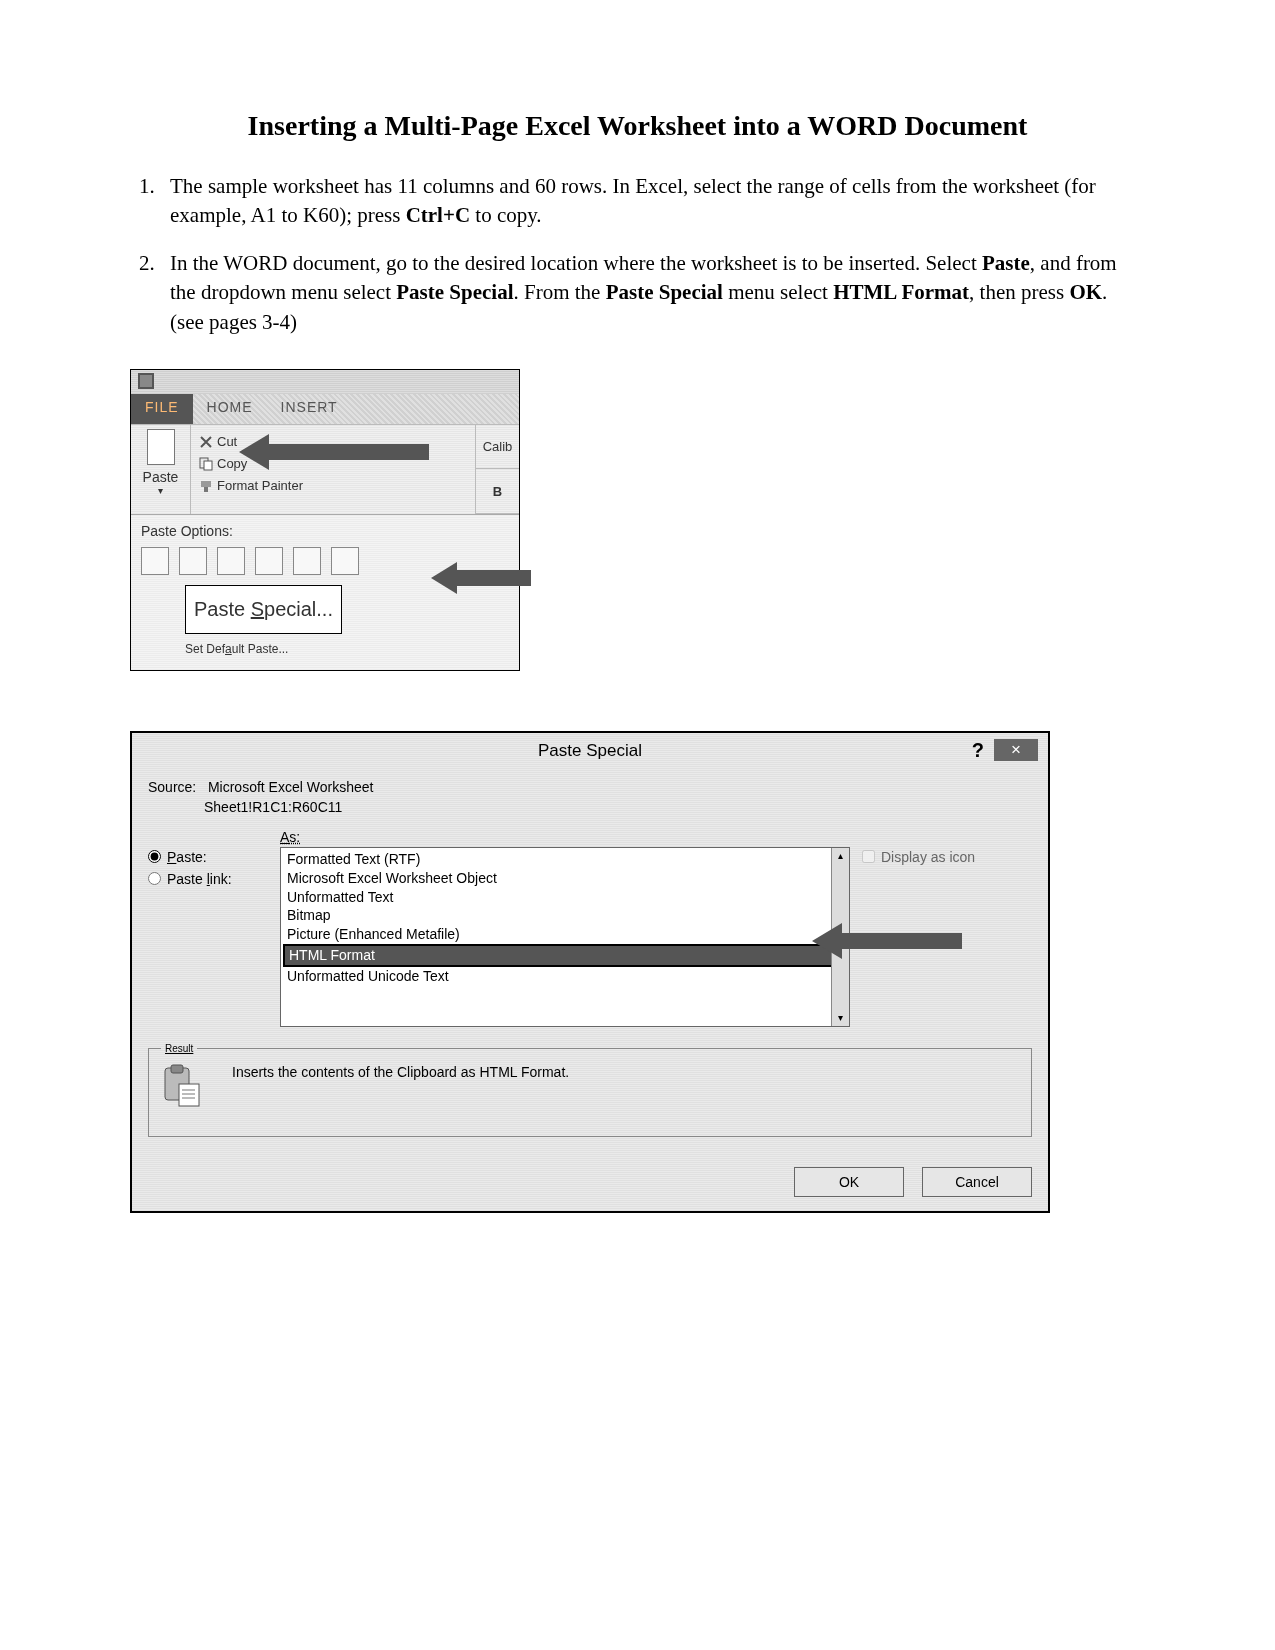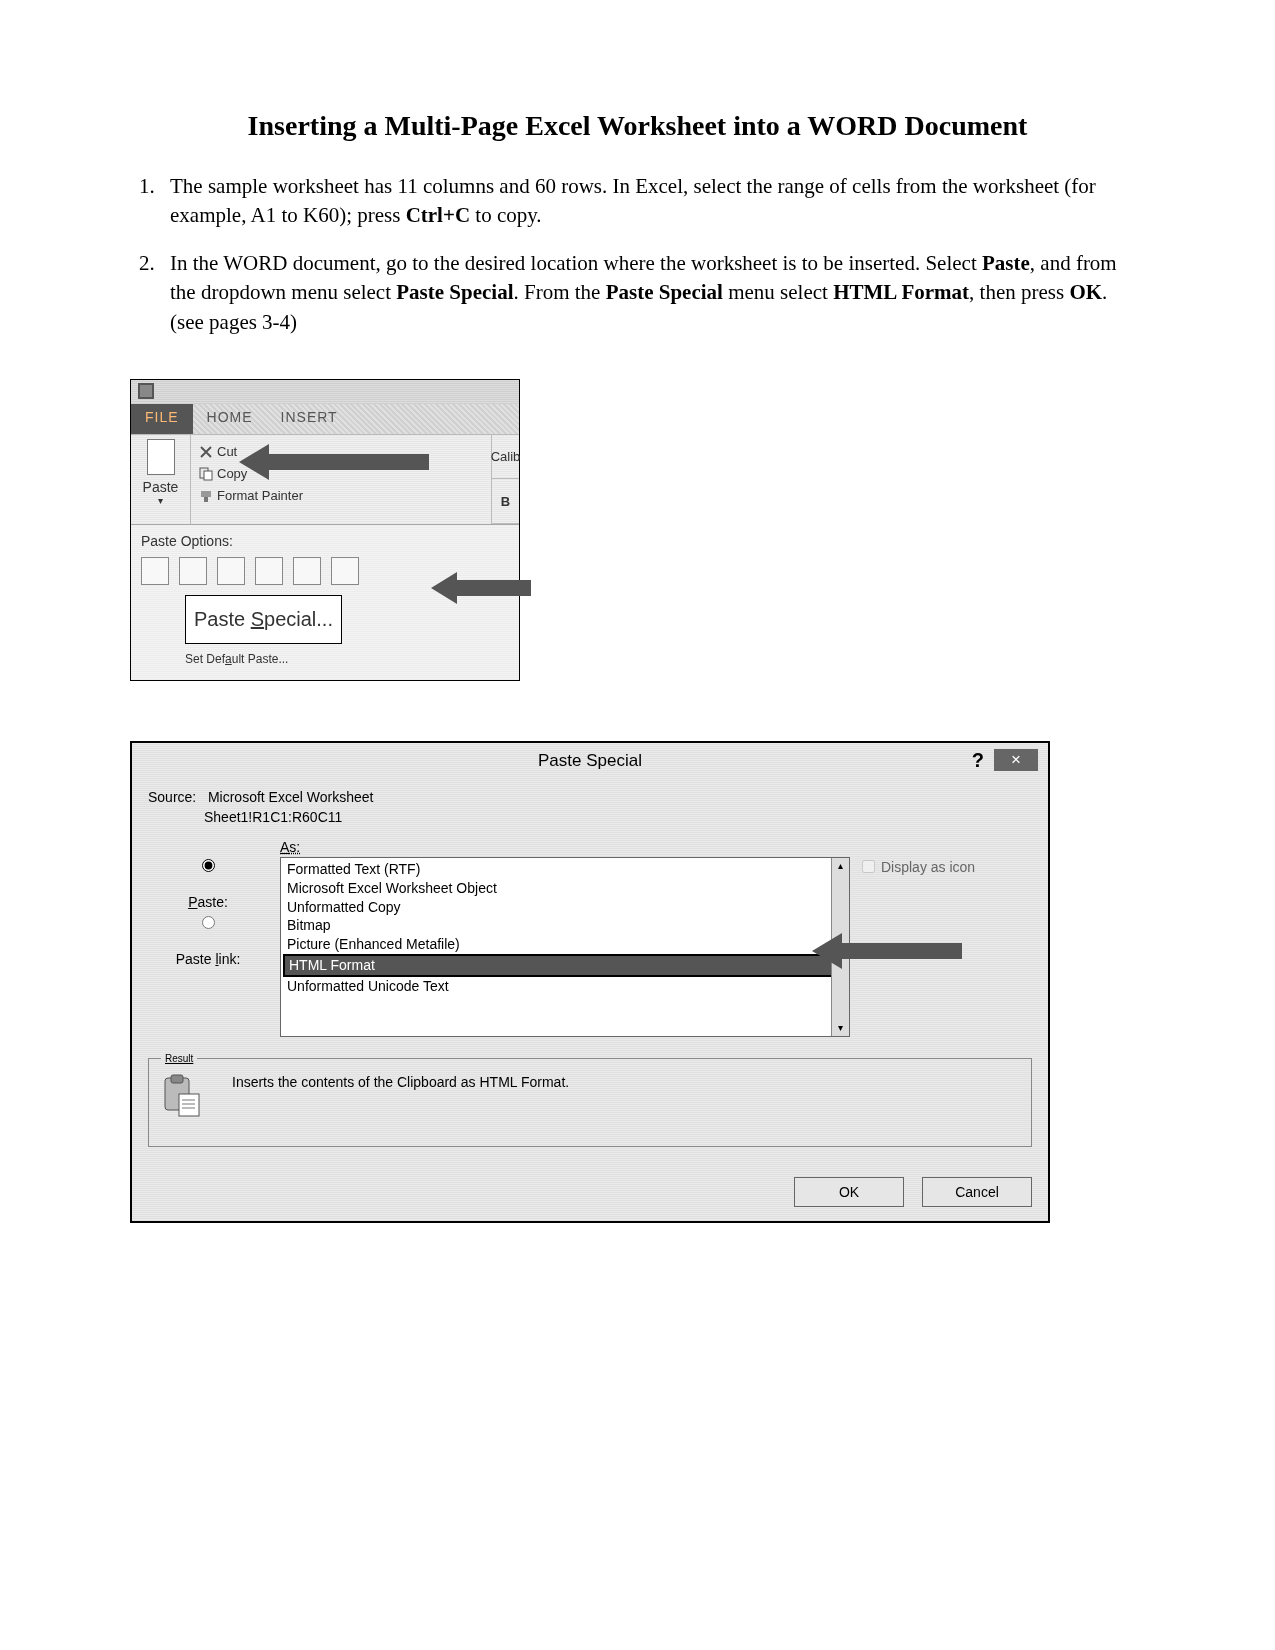--- a/index.html
+++ b/index.html
@@ -14,21 +14,21 @@
   h1 {
     font-size: 28px;
     font-weight: bold;
     text-align: center;
     margin-bottom: 30px;
   }
   ol.steps {
     font-size: 21px;
     line-height: 1.4;
     padding-left: 30px;
-    margin-bottom: 42px;
+    margin-bottom: 32px;
   }
   ol.steps li {
     padding-left: 10px;
     margin-bottom: 18px;
   }
   .b { font-weight: bold; }
 
   
   .fig1 {
     width: 390px;
@@ -78,21 +78,21 @@
     background: #fff; border: 1px solid #777;
     margin: 0 auto 4px;
   }
   .fig1 .clip-group {
     flex: 1;
     padding: 6px 8px 0 8px;
     position: relative;
   }
   .fig1 .clip-group .row { height: 22px; display:flex; align-items:center; gap:4px; font-size:13px; }
   .fig1 .right-col {
-    width: 28px;
+    width: 44px;
     border-left: 1px solid #bbb;
     font-size: 13px;
     display:flex; flex-direction:column;
   }
   .fig1 .right-col div { flex:1; display:flex; align-items:center; justify-content:center; border-bottom:1px solid #bbb;}
   
   .fig1 .arrow1 {
     position:absolute; left:108px; top:62px; width:190px; height:40px; pointer-events:none;
   }
   
@@ -134,21 +134,21 @@
   .fig2 .titlebar .help { position:absolute; right:64px; top:6px; font-size:20px; font-weight:bold; }
   .fig2 .titlebar .close {
     position:absolute; right:10px; top:6px; width:44px; height:22px;
     background:#666; color:#fff; text-align:center; line-height:22px;
   }
   .fig2 .content { padding: 10px 16px 16px 16px; }
   .fig2 .src { font-size:14px; margin-bottom:4px; }
   .fig2 .src2 { font-size:14px; margin-left:56px; margin-bottom:14px; }
   .fig2 .main { display:flex; gap:12px; }
   .fig2 .radios { width:120px; font-size:14px; padding-top:20px; }
-  .fig2 .radios label { display:flex; align-items:center; gap:22px; margin-bottom:6px;flex-direction:column; }
+  .fig2 .radios label { display:flex; align-items:center; gap:6px; margin-bottom:6px; }
   .fig2 .radios input { accent-color:#000; }
   .fig2 .center { flex:1; }
   .fig2 .as-label { font-size:14px; margin-bottom:2px; text-decoration:underline; text-decoration-style:dotted; }
   .fig2 .listbox {
     background:#fff; border:1px solid #666; height:180px; position:relative;
     font-size:14px;
   }
   .fig2 .listbox .items { position:absolute; left:6px; top:2px; right:20px; }
   .fig2 .listbox .items div { padding:1px 0; line-height:1.2; }
   .fig2 .listbox .items .sel {
@@ -295,21 +295,21 @@
 
       </div>
 
       <div class="center">
         <div class="as-label"><span class="u">A</span>s:</div>
 
         <div class="listbox">
           <div class="items">
             <div>Formatted Text (RTF)</div>
             <div>Microsoft Excel Worksheet Object</div>
-            <div>Unformatted Copy</div>
+            <div>Unformatted Text</div>
             <div>Bitmap</div>
             <div>Picture (Enhanced Metafile)</div>
             <div class="sel">HTML Format</div>
             <div>Unformatted Unicode Text</div>
           </div>
           <div class="scroll">
             <span>▴</span>
             <span>▾</span>
           </div>
         </div>

